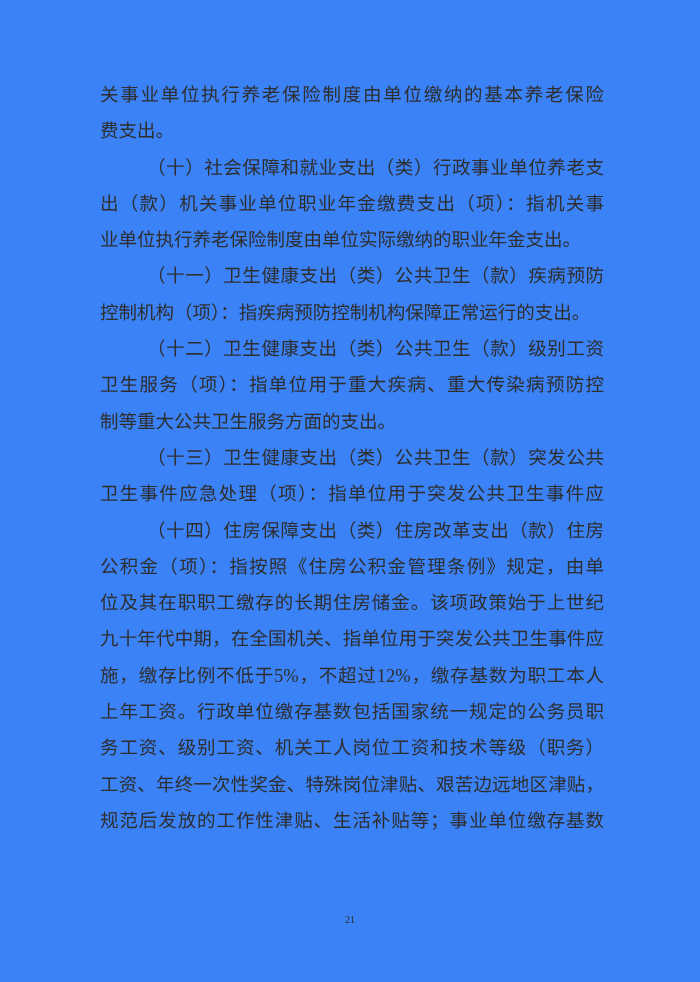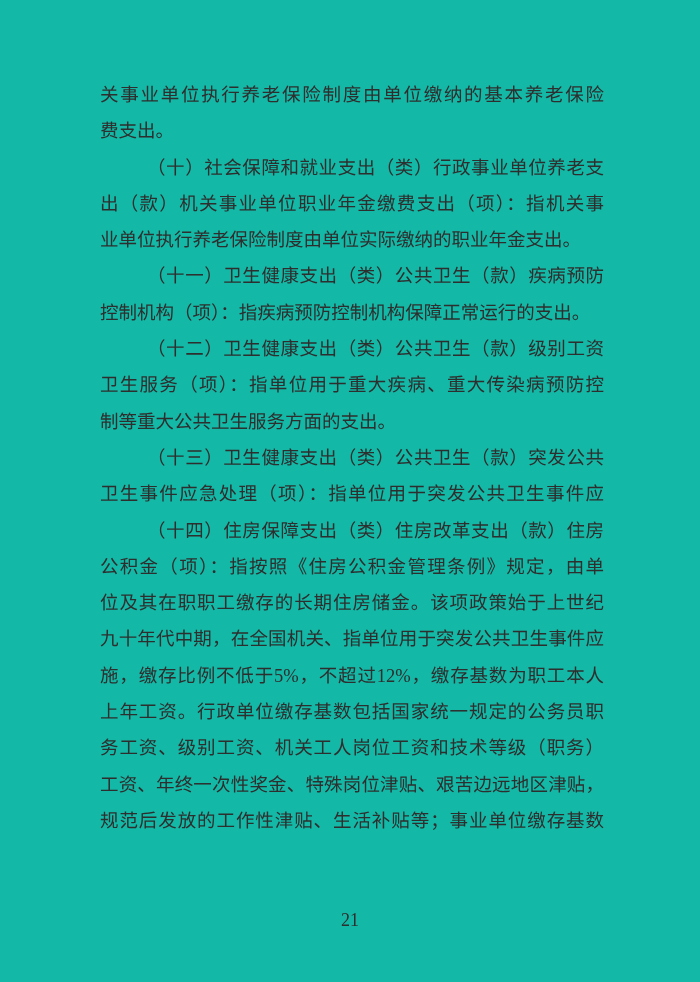--- a/index.html
+++ b/index.html
@@ -4,21 +4,21 @@
 <style>
   html, body {
     margin: 0;
     padding: 0;
     background: #ffffff;
   }
   .page {
     position: relative;
     width: 700px;
     height: 982px;
-    background: #14b8a6;
+    background: #3b82f6;
     overflow: hidden;
     font-family: "Liberation Serif", serif;
   }
   .text-block {
     position: absolute;
     left: 100px;
     top: 77px;
     width: 504px;
     font-size: 18.5px;
     line-height: 36.3px;
@@ -37,21 +37,21 @@
   }
   .indent {
     text-indent: 47px;
   }
   .page-number {
     position: absolute;
     top: 911px;
     left: 0;
     width: 700px;
     text-align: center;
-    font-size: 18px;
+    font-size: 10px;
     line-height: 18px;
     color: #2e2e2e;
   }
 </style>
 </head>
 <body>
 
 <div class="page">
   <div class="text-block">
     <div class="line just">关事业单位执行养老保险制度由单位缴纳的基本养老保险</div>

